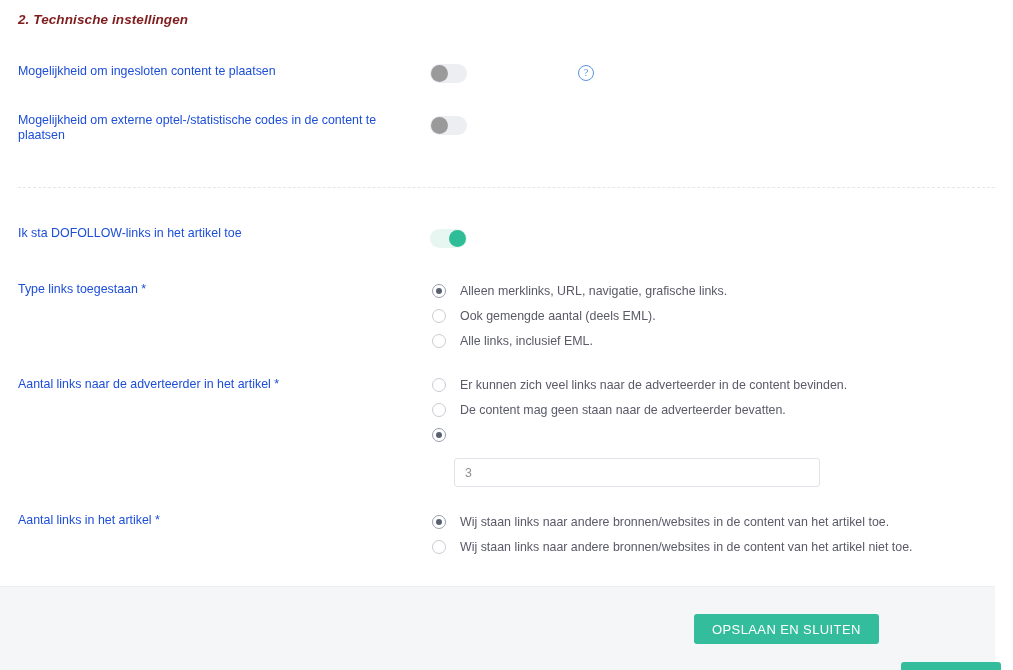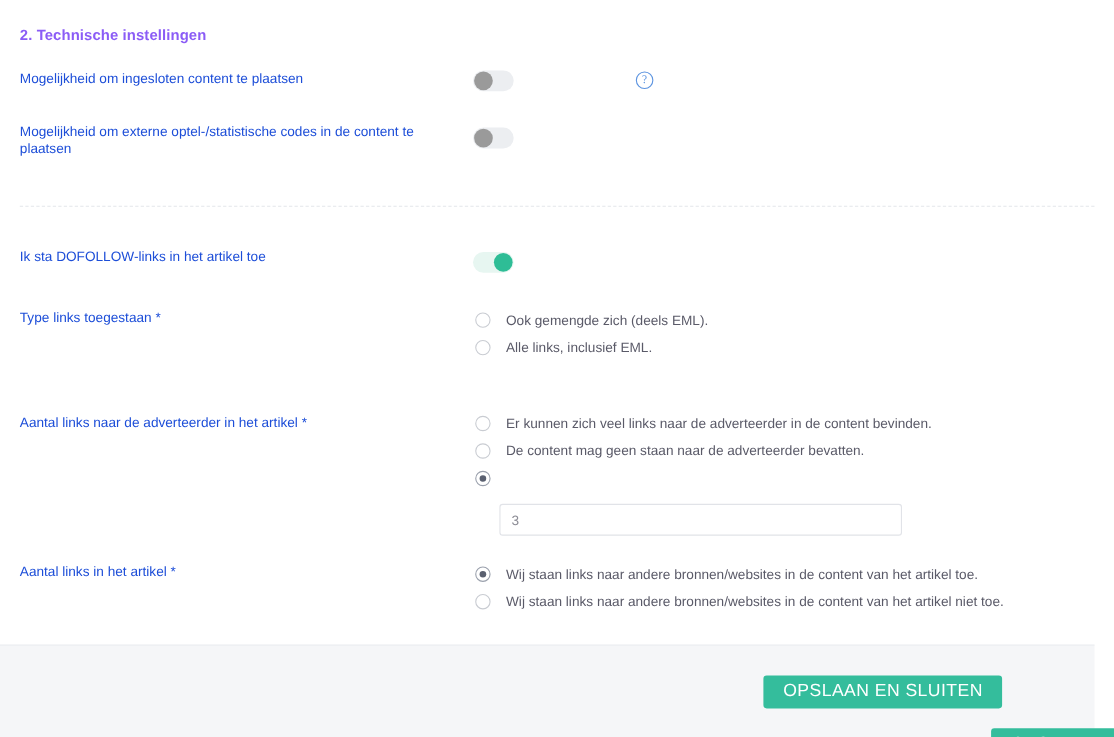--- a/index.html
+++ b/index.html
@@ -22,25 +22,26 @@
     top: 0;
     width: 995px;
     height: 670px;
     background: #ffffff;
     box-sizing: border-box;
   }
 
   .section-title {
     position: absolute;
     left: 18px;
-    top: 24px;
+    top: 12px;
     font-size: 13.5px;
     font-weight: bold;
-    color: #8b5cf6;
+    color: #7f1d1d;
     letter-spacing: 0.1px;
+    font-style: italic;
   }
 
   
   .row {
     position: absolute;
     left: 0;
     width: 995px;
   }
   .row-label {
     position: absolute;
@@ -173,21 +174,21 @@
   }
   .btn {
     position: absolute;
     top: 27px;
     height: 30px;
     background: #34bd9c;
     color: #ffffff;
     border: none;
     border-radius: 3px;
     font-family: "Liberation Sans", sans-serif;
-    font-size: 16px;
+    font-size: 13px;
     letter-spacing: 0.4px;
     cursor: pointer;
     padding: 0 18px;
   }
   .btn-save-close { left: 694px; }
   .btn-save { left: 901px; margin-top: 48px; }
 </style>
 </head>
 <body>
 
@@ -225,22 +226,26 @@
         <div class="knob"></div>
       </div>
     </div>
   </div>
 
   <div class="row" style="top:282px;">
     <div class="row-label">Type links toegestaan *</div>
     <div class="ctl" style="left:432px; top:-4px;">
       <div>
         <div class="radio-opt">
-          <span class="radio"></span>
-          <span class="radio-label">Ook gemengde zich (deels EML).</span>
+          <span class="radio checked"></span>
+          <span class="radio-label">Alleen merklinks, URL, navigatie, grafische links.</span>
+        </div>
+        <div class="radio-opt">
+          <span class="radio"></span>
+          <span class="radio-label">Ook gemengde aantal (deels EML).</span>
         </div>
         <div class="radio-opt">
           <span class="radio"></span>
           <span class="radio-label">Alle links, inclusief EML.</span>
         </div>
       </div>
     </div>
   </div>
 
   <div class="row" style="top:377px;">

